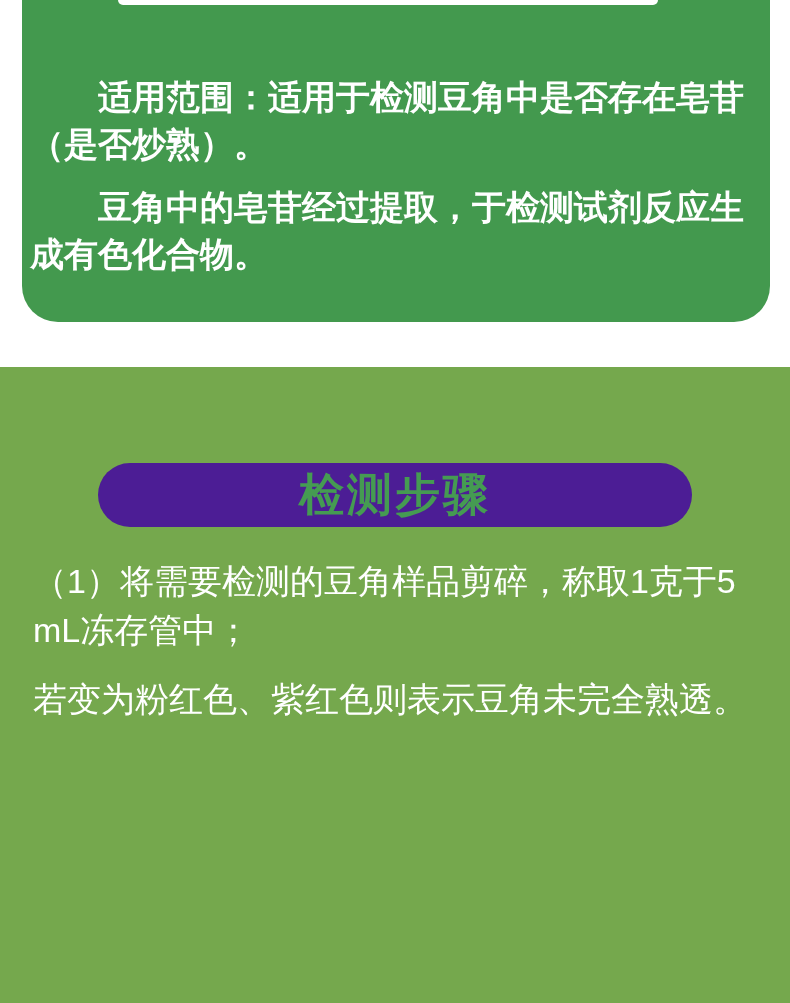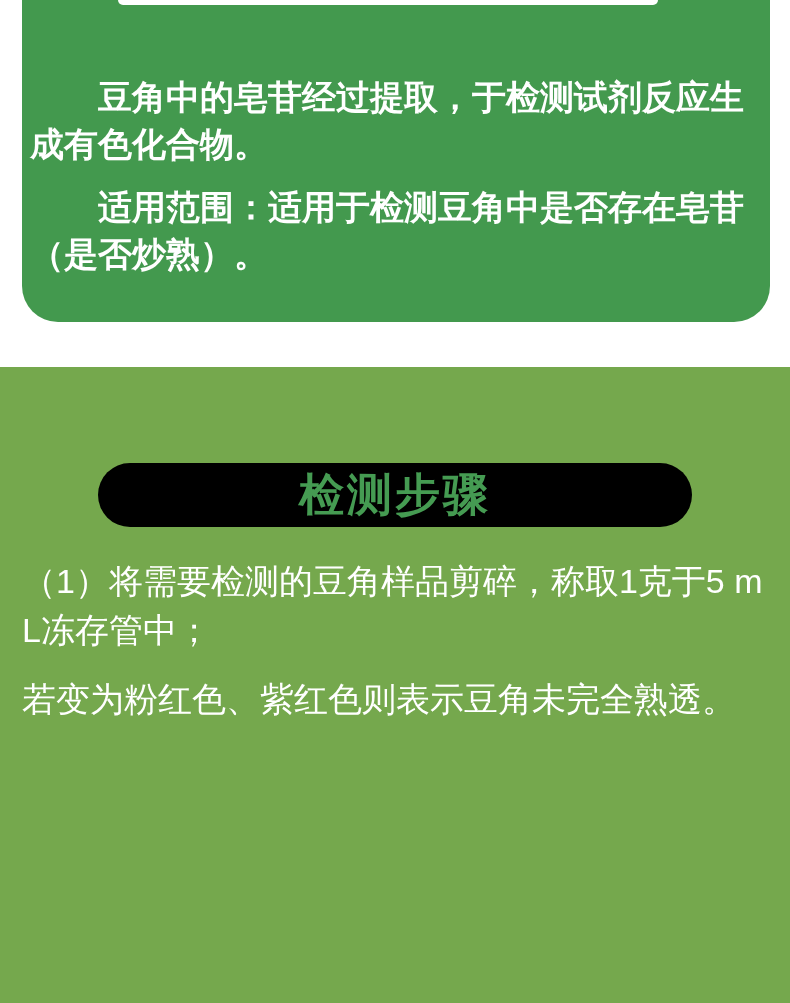--- a/index.html
+++ b/index.html
@@ -61,57 +61,57 @@
     background: #75A84D;
     box-sizing: border-box;
     padding-top: 96px;
     z-index: 1;
   }
 
   .steps-pill {
     width: 594px;
     height: 64px;
     margin: 0 auto;
-    background: #000000;
+    background: #4c1d95;
     border-radius: 32px;
     display: flex;
     align-items: center;
     justify-content: center;
   }
   .steps-pill span {
     color: #459B52;
     font-size: 45px;
     font-weight: 700;
     letter-spacing: 3px;
   }
 
   .steps-body {
     margin-top: 30px;
     padding: 0 20px 0 22px;
   }
   .steps-body p {
-    margin: 0 0 20px 0;
+    margin: 0 0 20px 11px;
     color: #ffffff;
     font-size: 34px;
     line-height: 49px;
     font-weight: 500;
     word-break: break-all;
   }
   .steps-body p.result-note {
     margin-bottom: 0;
   }
 </style>
 </head>
 <body>
 
 <div class="top-card-remnant"></div>
 
 <div class="intro-card">
+  <p>适用范围：适用于检测豆角中是否存在皂苷（是否炒熟）。</p>
   <p>豆角中的皂苷经过提取，于检测试剂反应生成有色化合物。</p>
-  <p>适用范围：适用于检测豆角中是否存在皂苷（是否炒熟）。</p>
 </div>
 
 <div class="steps-section">
   <div class="steps-pill">
     <span>检测步骤</span>
   </div>
   <div class="steps-body">
     <p>（1）将需要检测的豆角样品剪碎，称取1克于5 mL冻存管中；</p>
     <p class="result-note">若变为粉红色、紫红色则表示豆角未完全熟透。</p>
   </div>

